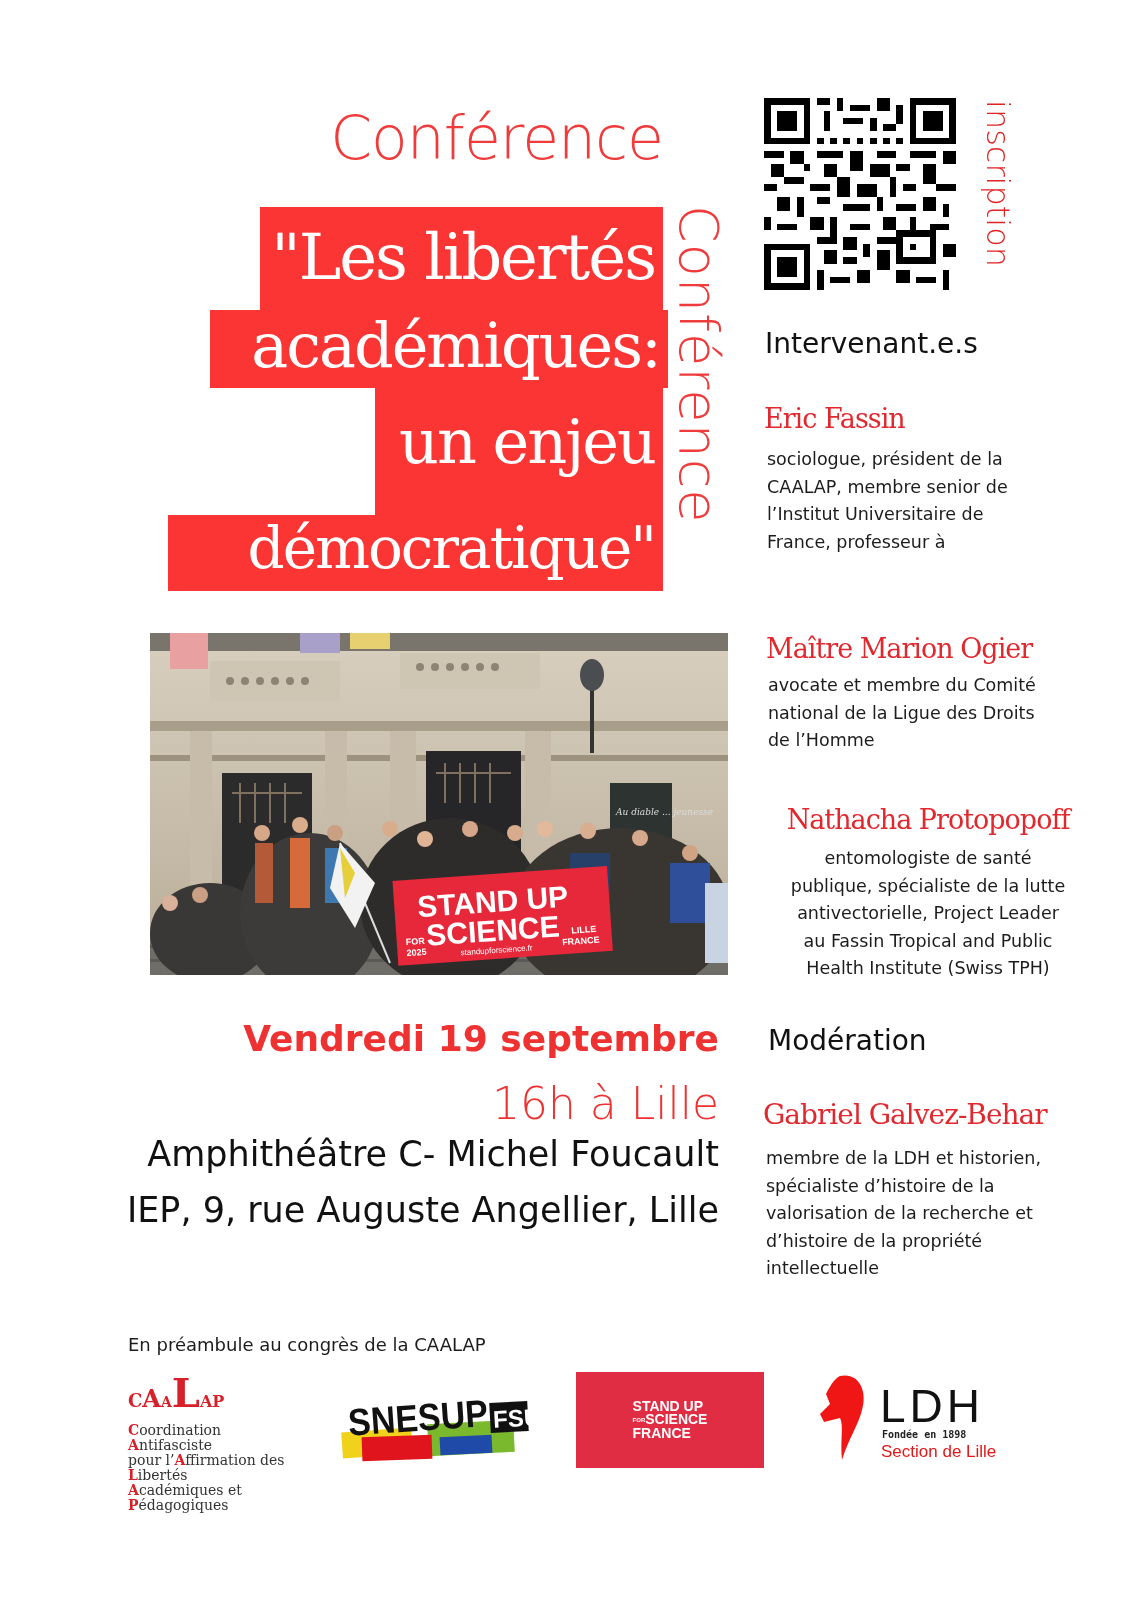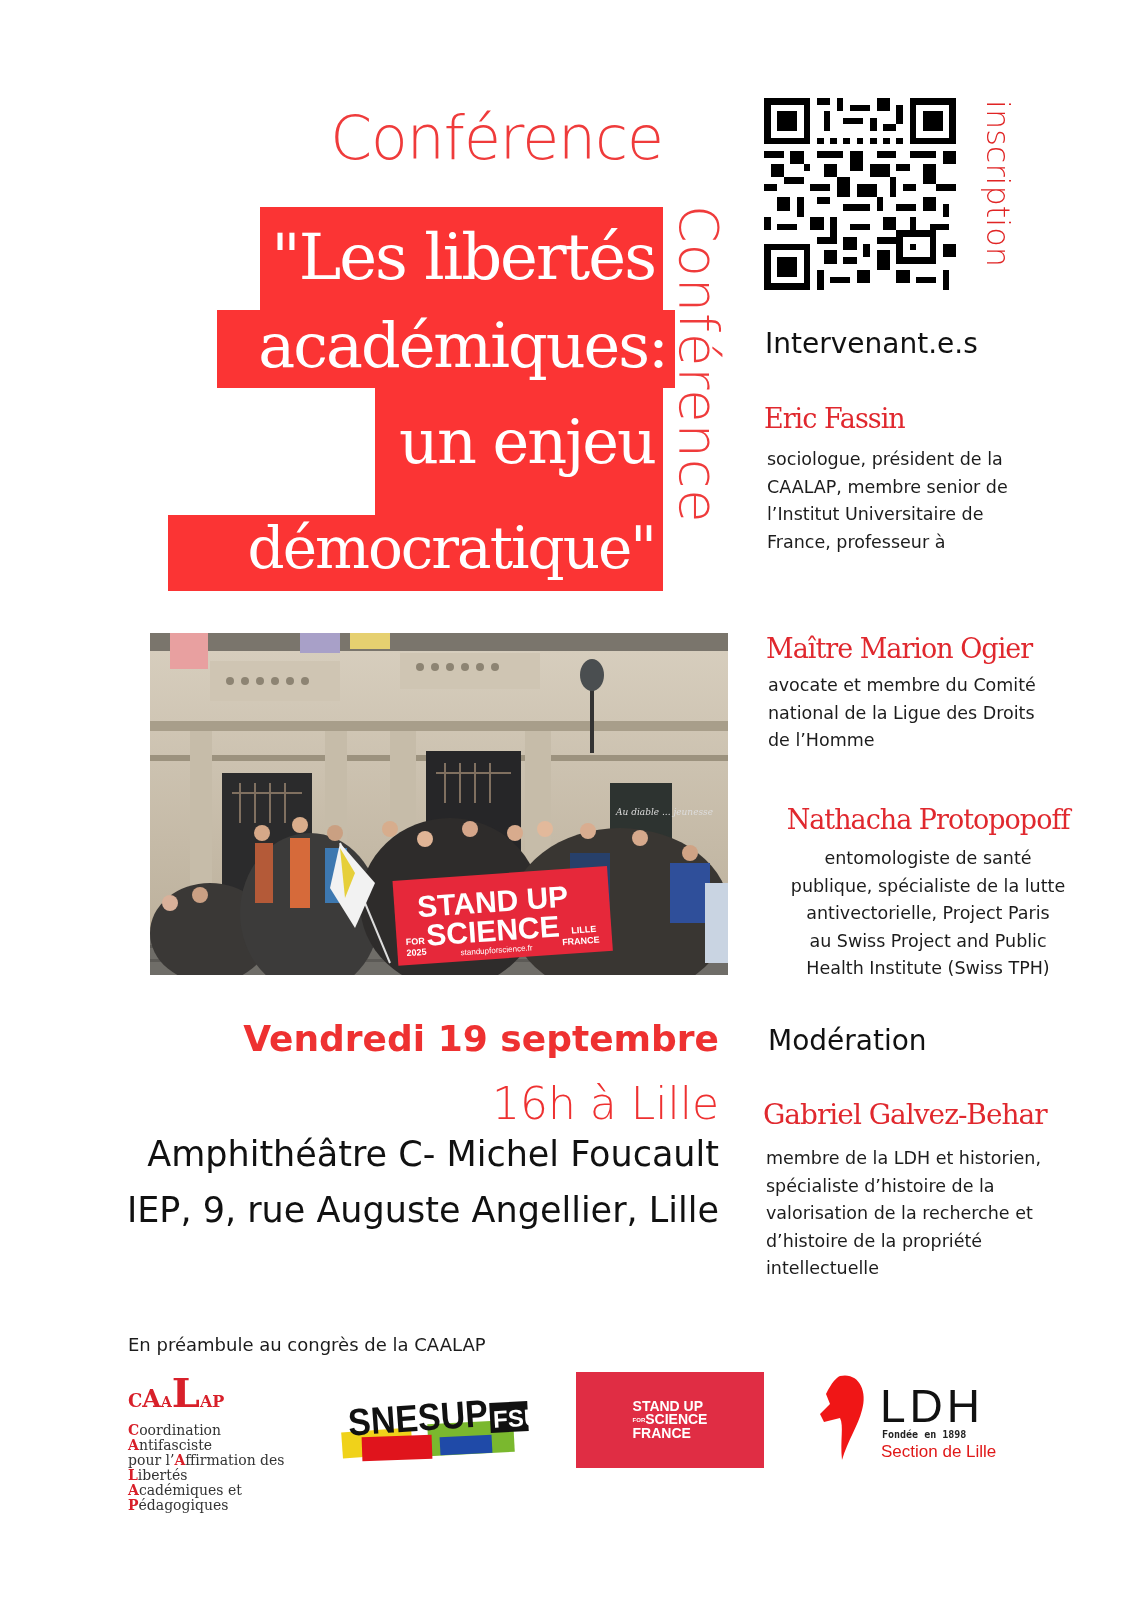--- a/index.html
+++ b/index.html
@@ -61,21 +61,21 @@
   .ldh-logo { left: 818px; top: 1370px; width: 210px; height: 100px; }
 </style>
 </head>
 <body>
 
 <div class="abs kicker">Conférence</div>
 
 <div class="abs red-block" style="left:260px;top:207px;width:403px;height:104px;">
   <div class="title-line" style="font-size:64px;line-height:100px;">"Les libertés</div>
 </div>
-<div class="abs red-block" style="left:217px;top:310px;width:458px;height:78px;">
+<div class="abs red-block" style="left:210px;top:310px;width:458px;height:78px;">
   <div class="title-line" style="font-size:62px;line-height:72px;">académiques:</div>
 </div>
 <div class="abs red-block" style="left:375px;top:387px;width:288px;height:129px;">
   <div class="title-line" style="font-size:62px;line-height:110px;">un enjeu</div>
 </div>
 <div class="abs red-block" style="left:168px;top:515px;width:495px;height:76px;">
   <div class="title-line" style="font-size:58px;line-height:66px;">démocratique"</div>
 </div>
 
 <div class="abs vertical-conf">Conférence</div>
@@ -185,22 +185,22 @@
     <div>national de la Ligue des Droits</div>
     <div>de l’Homme</div>
   </div>
 </div>
 
 <div class="abs" style="left:763px;top:804px;width:330px;text-align:center;">
   <div class="speaker-name">Nathacha Protopopoff</div>
   <div class="speaker-bio" style="margin-top:10px;padding-left:0px;">
     <div>entomologiste de santé</div>
     <div>publique, spécialiste de la lutte</div>
-    <div>antivectorielle, Project Paris</div>
-    <div>au Swiss Project and Public</div>
+    <div>antivectorielle, Project Leader</div>
+    <div>au Fassin Tropical and Public</div>
     <div>Health Institute (Swiss TPH)</div>
   </div>
 </div>
 
 <div class="abs section-head" style="left:768px;top:1024px;">Modération</div>
 <div class="abs" style="left:763px;top:1098px;width:340px;">
   <div class="speaker-name" style="font-size:28px;">Gabriel Galvez-Behar</div>
   <div class="speaker-bio" style="margin-top:14px;padding-left:3px;">
     <div>membre de la LDH et historien,</div>
     <div>spécialiste d’histoire de la</div>

